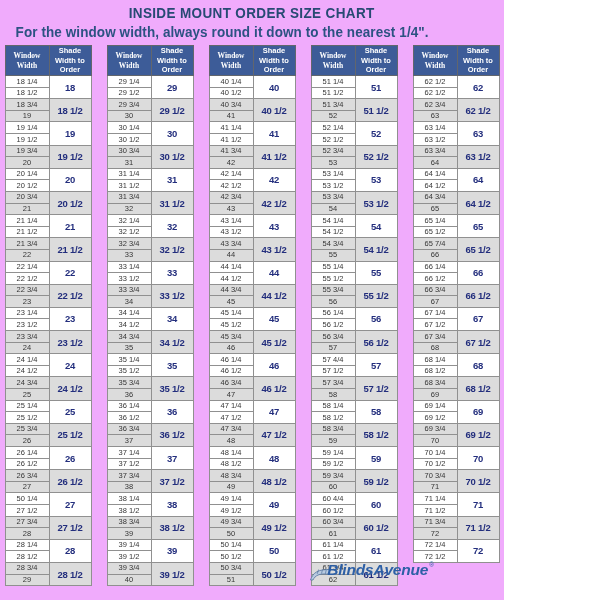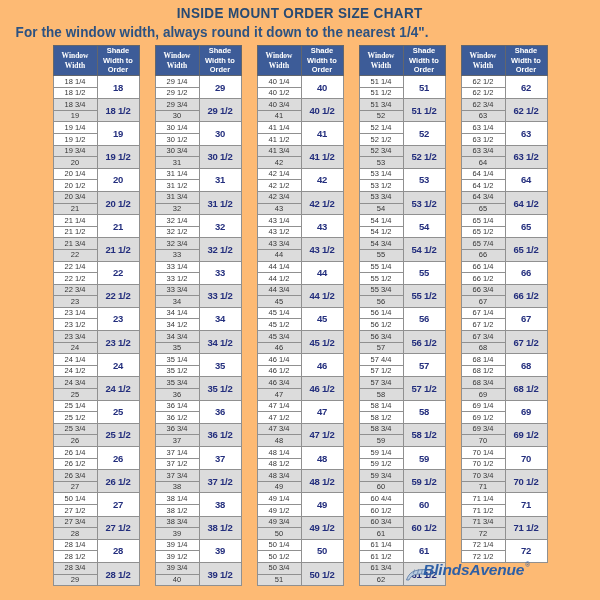--- a/index.html
+++ b/index.html
@@ -1,17 +1,17 @@
 <!DOCTYPE html>
 <html style="--title_color: #274a73; --subtitle_color: #2c5282; --header_bg: #3d5c98; --header_text: #ffffff; --shade_text: #232e7d; --window_text: #353535; --row_alt: #dcdcdc; --border: #909090; --logo_blue: #2d5fa6; --logo_awning: #b9cbe0;"><head>
 <meta charset="utf-8">
 <style>
   html,body{margin:0;padding:0;background:#fff;}
   .page{
-    width:600px;height:600px;position:relative;overflow:hidden;background:#fdba74;
+    width:504px;height:600px;position:relative;overflow:hidden;background:#f0abfc;
     font-family:"Liberation Sans", sans-serif;
   }
   .title-wrap{text-align:center;padding-top:4px;height:19px;}
   .title{
     display:inline-block;white-space:nowrap;font-size:15px;font-weight:700;
     color:var(--title_color,#274a73);transform:scaleX(0.90);transform-origin:center;
     letter-spacing:0.4px;
   }
   .subtitle-wrap{height:19px;}
   .subtitle{

